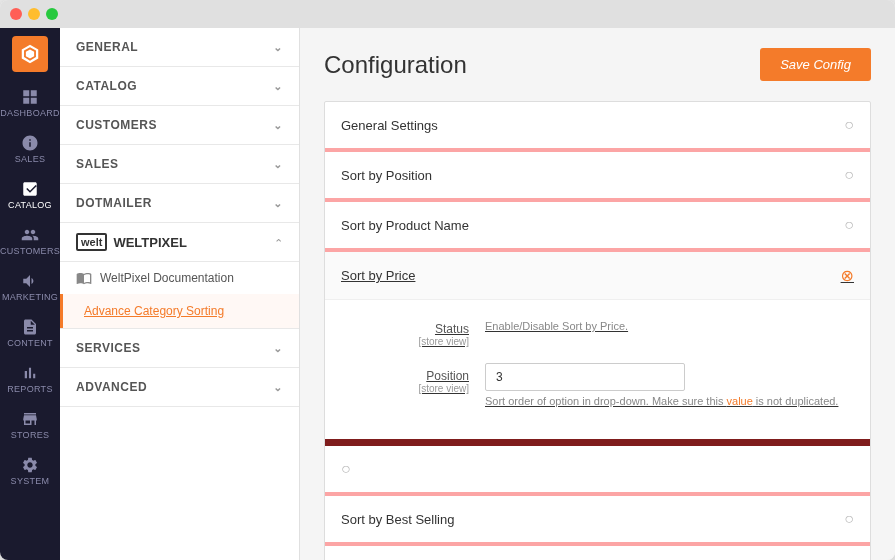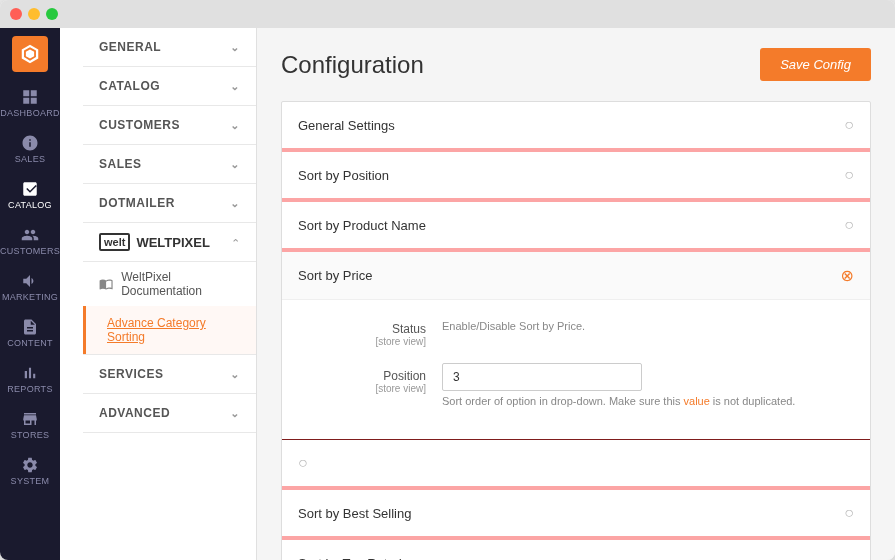--- a/index.html
+++ b/index.html
@@ -72,26 +72,25 @@
       font-size: 9px;
       text-transform: uppercase;
       letter-spacing: 0.3px;
       gap: 2px;
     }
     .sidebar-item.active { color: #fff; }
     .sidebar-item svg { width: 18px; height: 18px; }
 
     
     .left-nav {
-      width: 197px;
+      width: 240px;
       background: #fff;
       border-right: 1px solid #e0e0e0;
       overflow-y: auto;
       flex-shrink: 0;
-      padding-left: 23px;
     }
 
     .nav-section {
       border-bottom: 1px solid #e8e8e8;
     }
 
     .nav-section-header {
       display: flex;
       align-items: center;
       justify-content: space-between;
@@ -197,22 +196,23 @@
       font-size: 13px;
       color: #333;
       font-weight: 500;
     }
     .config-row-label .highlight { color: #f47b2a; }
 
     .expand-icon { color: #bbb; font-size: 16px; }
 
     
     .config-expanded {
-      border-bottom: 1px solid #7f1d1d;
+      border-bottom: 7px solid #7f1d1d;
       background: #fafafa;
+      text-decoration: underline;
     }
 
     .config-expanded-header {
       display: flex;
       align-items: center;
       justify-content: space-between;
       padding: 14px 16px;
       cursor: pointer;
       border-bottom: 1px solid #efefef;
     }

